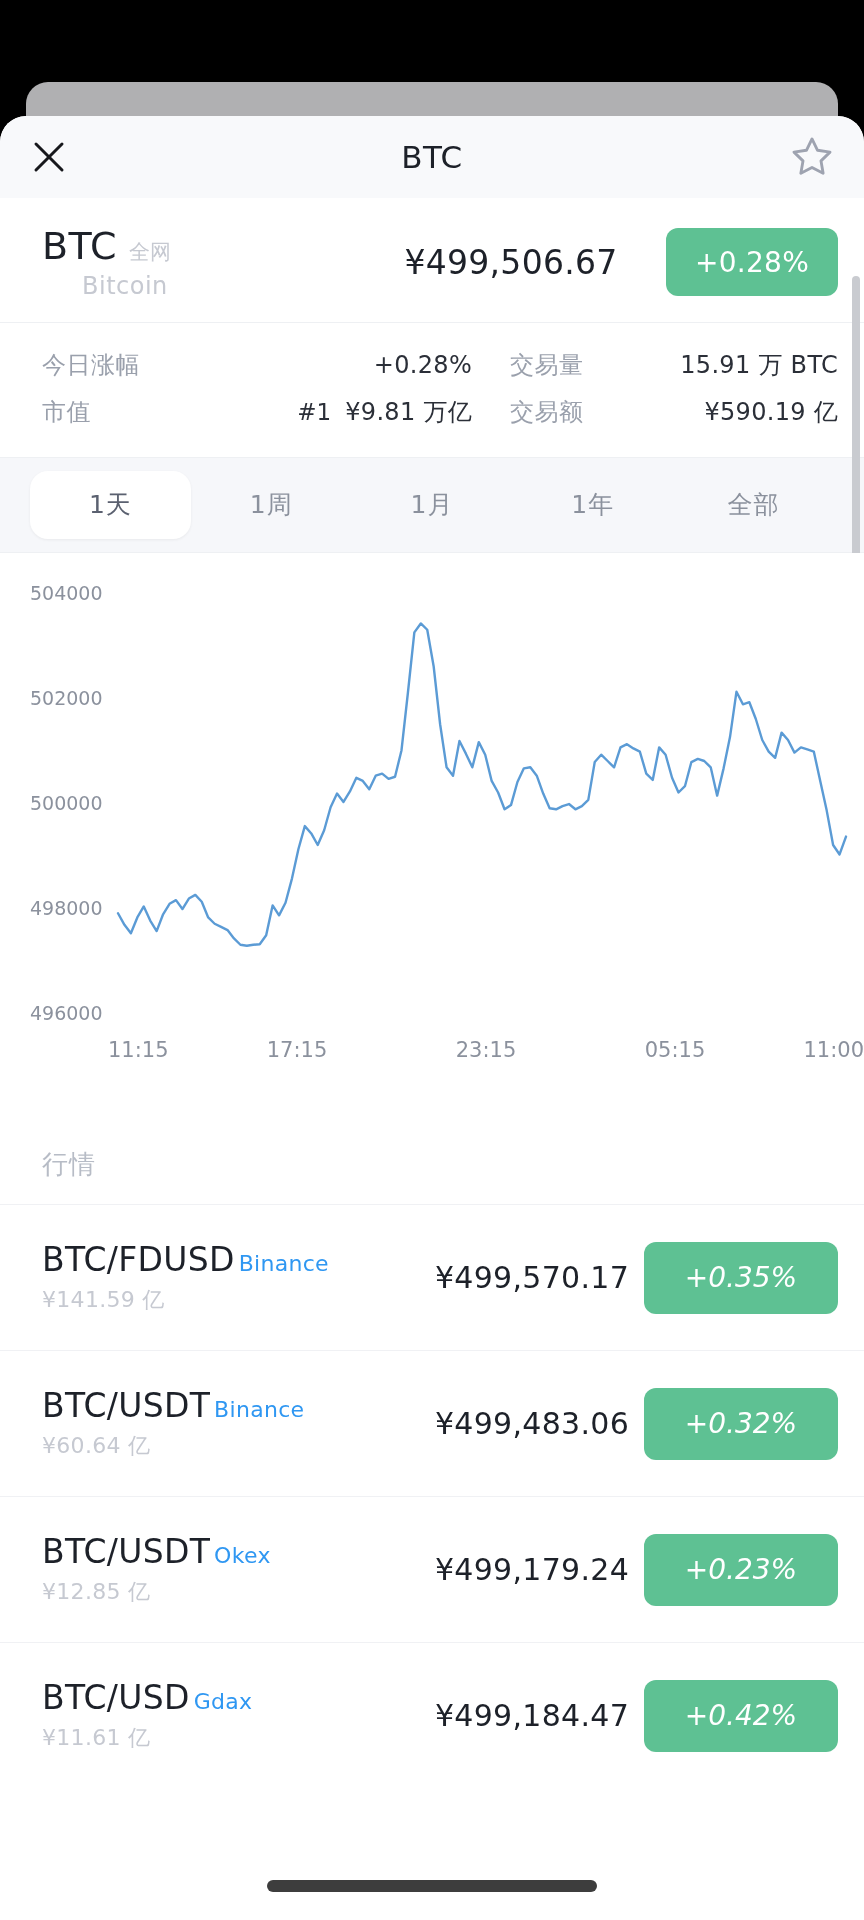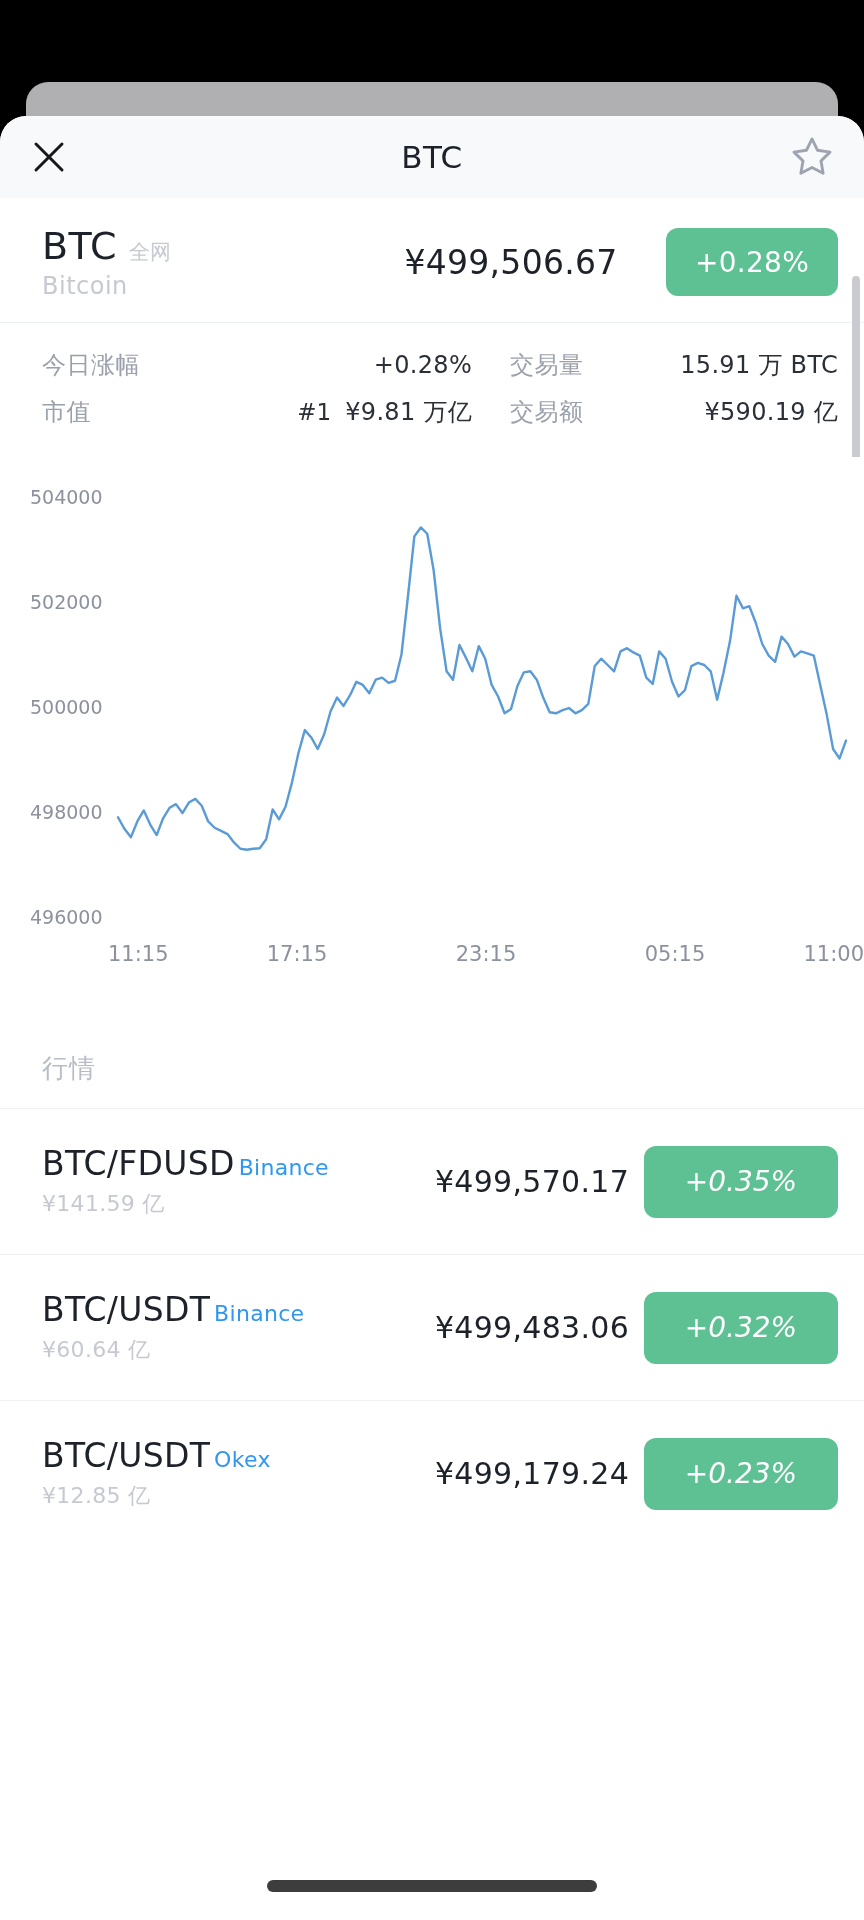--- a/index.html
+++ b/index.html
@@ -92,20 +92,21 @@
   }
   .sum-tag {
     font-size: 21px;
     color: #c6c9d1;
   }
   .sum-name {
     font-size: 24px;
     color: #c6c9d1;
     margin-top: 4px;
     letter-spacing: .5px;
+    margin-left: 40px;
   }
   .sum-price {
     flex: 1 1 auto;
     text-align: center;
     font-size: 33px;
     color: #1d2129;
     letter-spacing: .3px;
     padding-right: 16px;
   }
   .badge {
@@ -317,20 +318,27 @@
             </div>
           <div class="stat-cellB">
             <span class="stat-rank">#1</span>
             <span class="stat-value">¥9.81 万亿</span>
           </div>
           <div class="stat-cellC"><span class="stat-label">交易额</span></div>
           <div class="stat-cellD"><span class="stat-value">¥590.19 亿</span></div>
         </div>
       </div>
 
+      <div class="tabs">
+        <div class="tab active">1天</div>
+        <div class="tab">1周</div>
+        <div class="tab">1月</div>
+        <div class="tab">1年</div>
+        <div class="tab">全部</div>
+      </div>
 
       <div class="chart-wrap">
         <svg class="chart-svg" id="chart" viewBox="0 0 864 520" preserveAspectRatio="none">
             <text x="30" y="457" class="ylab">496000</text>
             <text x="30" y="352" class="ylab">498000</text>
             <text x="30" y="247" class="ylab">500000</text>
             <text x="30" y="142" class="ylab">502000</text>
             <text x="30" y="37" class="ylab">504000</text>
             <text x="108" y="494" class="xlab" text-anchor="start">11:15</text>
             <text x="297" y="494" class="xlab" text-anchor="middle">17:15</text>
@@ -372,19 +380,30 @@
           <div class="m-pair-line">
             <span class="m-pair">BTC/USDT</span>
             <span class="m-exch">Okex</span>
           </div>
           <div class="m-vol">¥12.85 亿</div>
         </div>
         <div class="m-price">¥499,179.24</div>
         <div class="m-badge">+0.23%</div>
       </div>
 
+      <div class="mrow">
+        <div class="m-left">
+          <div class="m-pair-line">
+            <span class="m-pair">BTC/USD</span>
+            <span class="m-exch">Gdax</span>
+          </div>
+          <div class="m-vol">¥11.61 亿</div>
+        </div>
+        <div class="m-price">¥499,184.47</div>
+        <div class="m-badge">+0.42%</div>
+      </div>
 
     </div>
 
   </div>
 
   <div class="home-indicator"></div>
 </div>
 
 </body></html>

